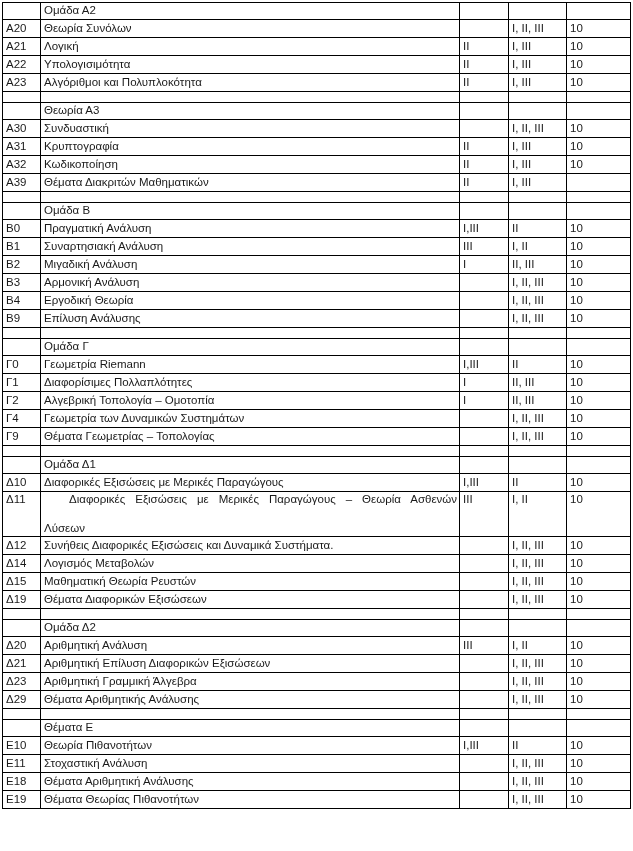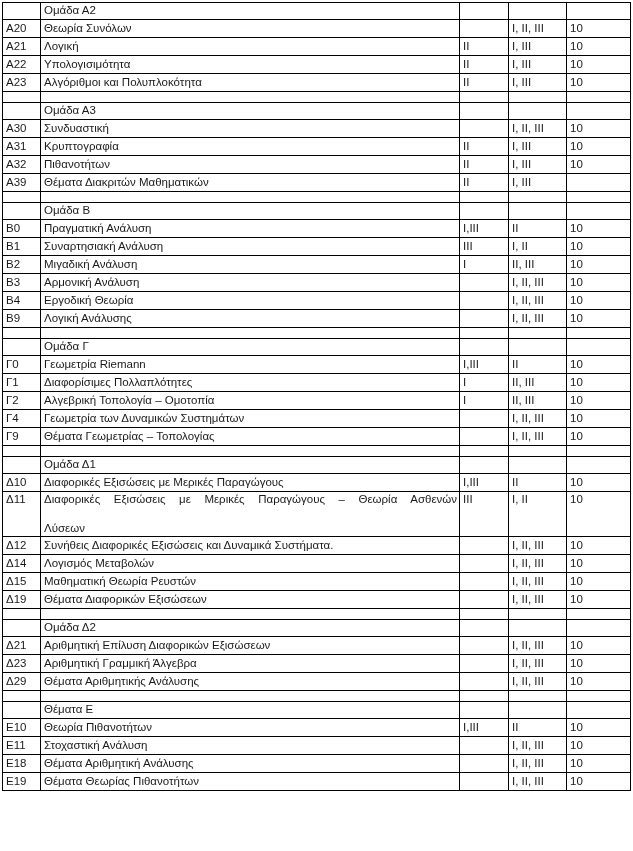--- a/index.html
+++ b/index.html
@@ -29,21 +29,21 @@
     overflow: hidden;
     white-space: nowrap;
   }
   tr.group-header-row { height: 17px; }
   tr.course-row       { height: 18px; }
   tr.separator-row    { height: 11px; }
   tr.course-row-tall  { height: 36px; }
   tr.course-row-tall td { vertical-align: top; }
   td.wrap { white-space: normal; }
   
-  .jline { text-align: justify; }
+  .jline { text-align: justify; margin-left: 25px; }
   .jline::after { content: ""; display: inline-block; width: 100%; height: 0; }
 </style>
 </head>
 <body>
 
 <div class="page">
   <table class="course-table">
     <colgroup>
       <col class="c-code">
         <col class="c-name">
@@ -89,42 +89,42 @@
         </tr>
         <tr class="separator-row">
           <td></td>
           <td></td>
           <td></td>
           <td></td>
           <td></td>
         </tr>
         <tr class="group-header-row">
           <td></td>
-          <td>Ομάδα Α3</td>
+          <td>Θεωρία Α3</td>
           <td></td>
           <td></td>
           <td></td>
         </tr>
         <tr class="course-row">
           <td>A30</td>
           <td>Συνδυαστική</td>
           <td></td>
           <td>I, II, III</td>
           <td>10</td>
         </tr>
         <tr class="course-row">
           <td>A31</td>
           <td>Κρυπτογραφία</td>
           <td>II</td>
           <td>I, III</td>
           <td>10</td>
         </tr>
         <tr class="course-row">
           <td>A32</td>
-          <td>Πιθανοτήτων</td>
+          <td>Κωδικοποίηση</td>
           <td>II</td>
           <td>I, III</td>
           <td>10</td>
         </tr>
         <tr class="course-row">
           <td>A39</td>
           <td>Θέματα Διακριτών Μαθηματικών</td>
           <td>II</td>
           <td>I, III</td>
           <td></td>
@@ -173,21 +173,21 @@
         </tr>
         <tr class="course-row">
           <td>B4</td>
           <td>Εργοδική Θεωρία</td>
           <td></td>
           <td>I, II, III</td>
           <td>10</td>
         </tr>
         <tr class="course-row">
           <td>B9</td>
-          <td>Λογική Ανάλυσης</td>
+          <td>Επίλυση Ανάλυσης</td>
           <td></td>
           <td>I, II, III</td>
           <td>10</td>
         </tr>
         <tr class="separator-row">
           <td></td>
           <td></td>
           <td></td>
           <td></td>
           <td></td>
@@ -301,20 +301,27 @@
           <td></td>
         </tr>
         <tr class="group-header-row">
           <td></td>
           <td>Ομάδα Δ2</td>
           <td></td>
           <td></td>
           <td></td>
         </tr>
         <tr class="course-row">
+          <td>Δ20</td>
+          <td>Αριθμητική Ανάλυση</td>
+          <td>III</td>
+          <td>I, II</td>
+          <td>10</td>
+        </tr>
+        <tr class="course-row">
           <td>Δ21</td>
           <td>Αριθμητική Επίλυση Διαφορικών Εξισώσεων</td>
           <td></td>
           <td>I, II, III</td>
           <td>10</td>
         </tr>
         <tr class="course-row">
           <td>Δ23</td>
           <td>Αριθμητική Γραμμική Άλγεβρα</td>
           <td></td>

